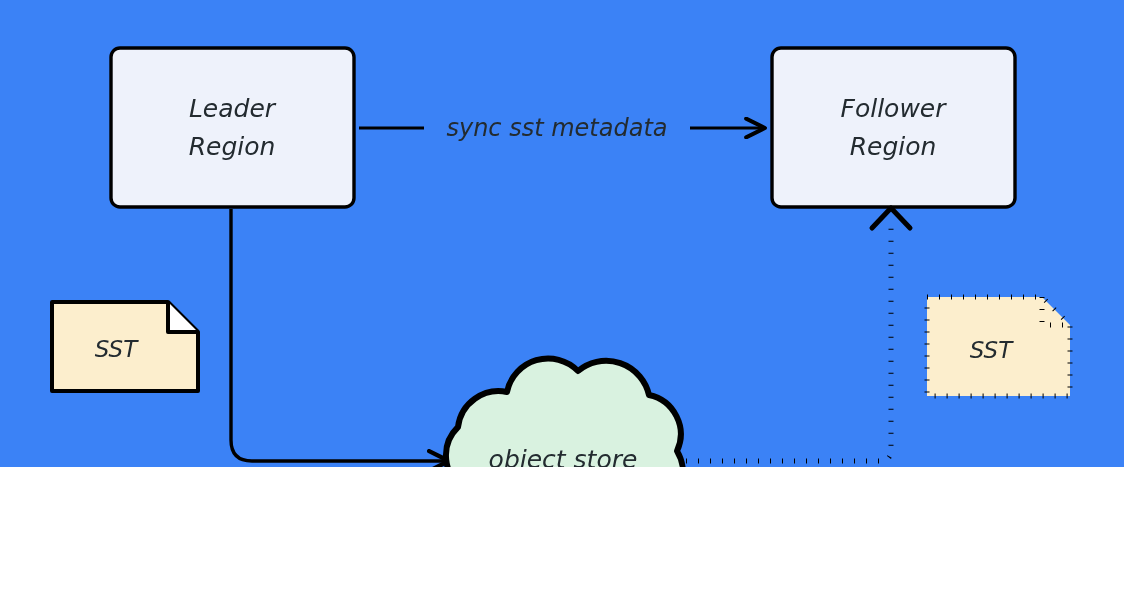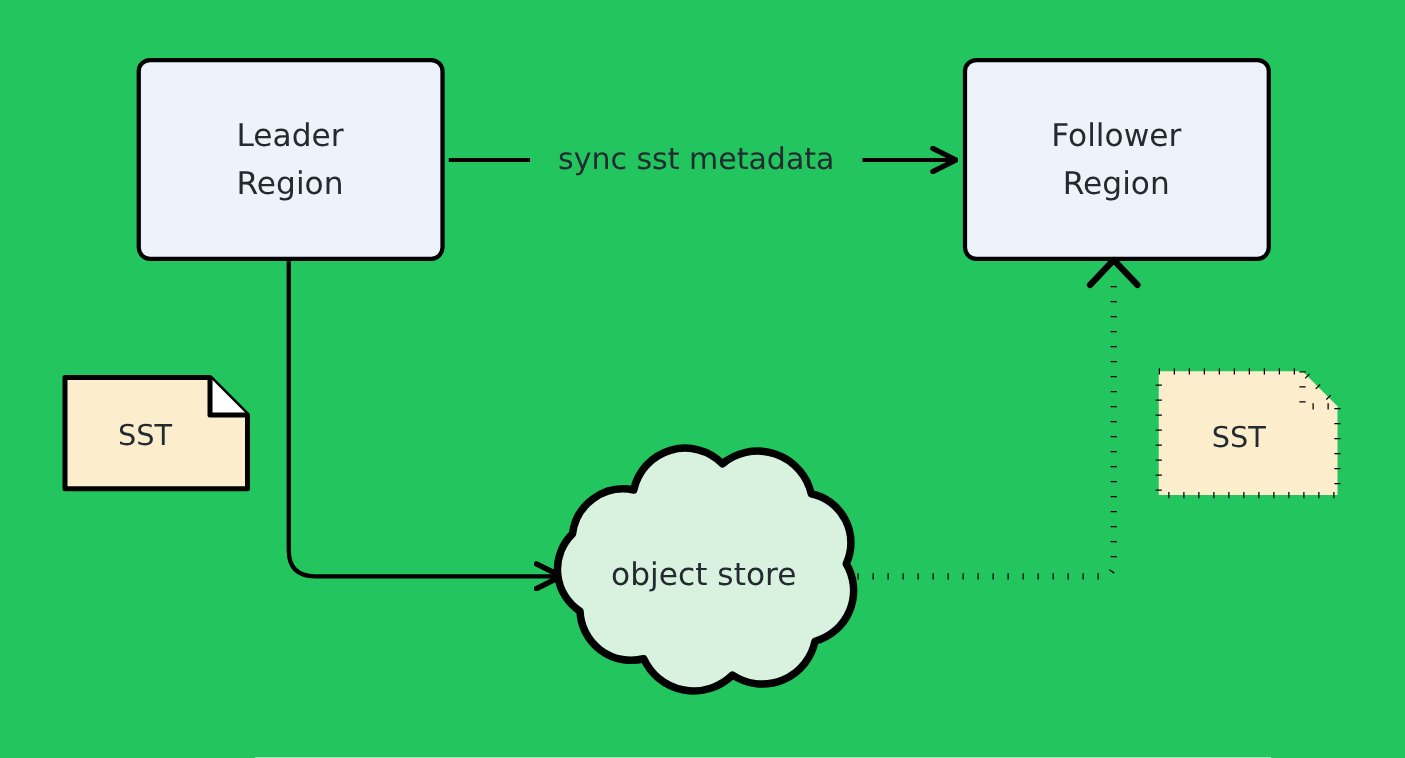--- a/index.html
+++ b/index.html
@@ -6,23 +6,24 @@
     margin: 0;
     padding: 0;
     background: #ffffff;
   }
   body {
     font-family: "DejaVu Sans", "Liberation Sans", sans-serif;
   }
   #canvas {
     position: relative;
     width: 1124px;
-    height: 606px;
-    background: #22c55e;
+    height: 467px;
+    background: #3b82f6;
     overflow: hidden;
+    font-style: italic;
   }
   #diagram-svg {
     position: absolute;
     left: 0;
     top: 0;
     width: 1124px;
     height: 606px;
   }
   .node-label {
     font-family: "DejaVu Sans", "Liberation Sans", sans-serif;

